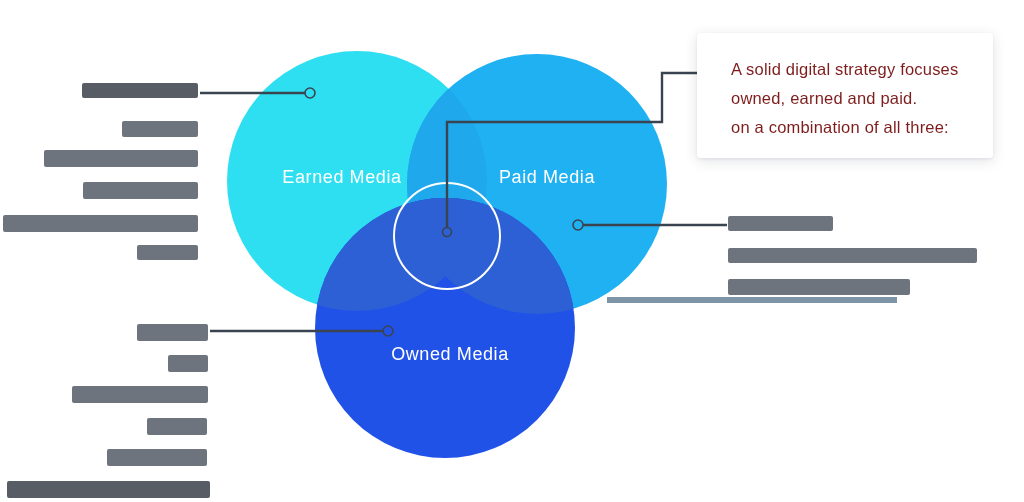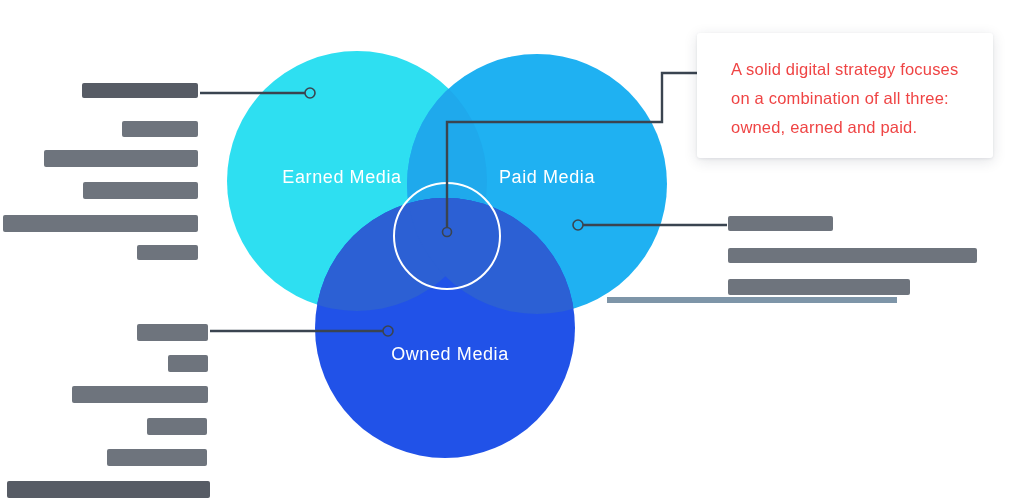--- a/index.html
+++ b/index.html
@@ -88,24 +88,24 @@
 
     <rect x="607" y="297" width="290" height="6" fill="#7E95A8"></rect>
 
     <g class="circle-label-group" fill="#FFFFFF">
       <text x="342" y="183" class="circle-label">Earned Media</text>
       <text x="547" y="183" class="circle-label">Paid Media</text>
       <text x="450" y="360" class="circle-label">Owned Media</text>
     </g>
   </svg>
 
-  <div id="callout-box" style="color: #ef4444;">
+  <div id="callout-box" style="color: #7f1d1d;">
     <span class="callout-line">A solid digital strategy focuses</span>
+    <span class="callout-line">owned, earned and paid.</span>
     <span class="callout-line">on a combination of all three:</span>
-    <span class="callout-line">owned, earned and paid.</span>
   </div>
 
   <div id="annotations">
       <div class="bar" style="left: 82px; top: 83px; width: 116px; height: 15px; background: rgb(87, 92, 101);"></div>
       <div class="bar" style="left: 122px; top: 121px; width: 76px; height: 16px; background: rgb(110, 116, 125);"></div>
       <div class="bar" style="left: 44px; top: 150px; width: 154px; height: 17px; background: rgb(110, 116, 125);"></div>
       <div class="bar" style="left: 83px; top: 182px; width: 115px; height: 17px; background: rgb(110, 116, 125);"></div>
       <div class="bar" style="left: 3px; top: 215px; width: 195px; height: 17px; background: rgb(110, 116, 125);"></div>
       <div class="bar" style="left: 137px; top: 245px; width: 61px; height: 15px; background: rgb(110, 116, 125);"></div>
       <div class="bar" style="left: 137px; top: 324px; width: 71px; height: 17px; background: rgb(110, 116, 125);"></div>

